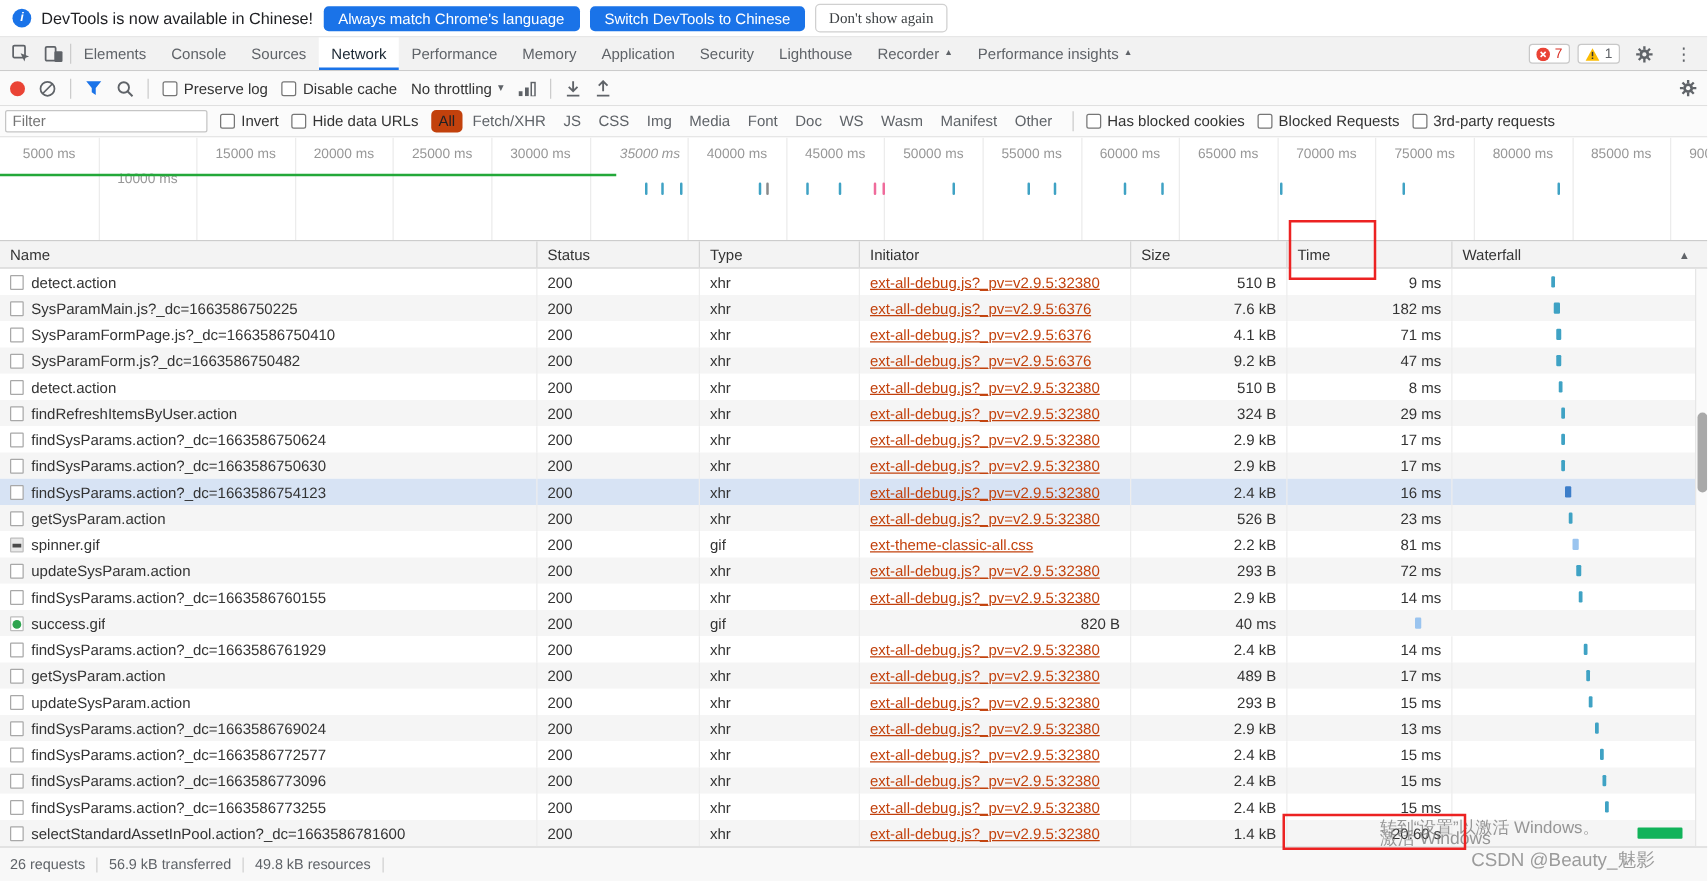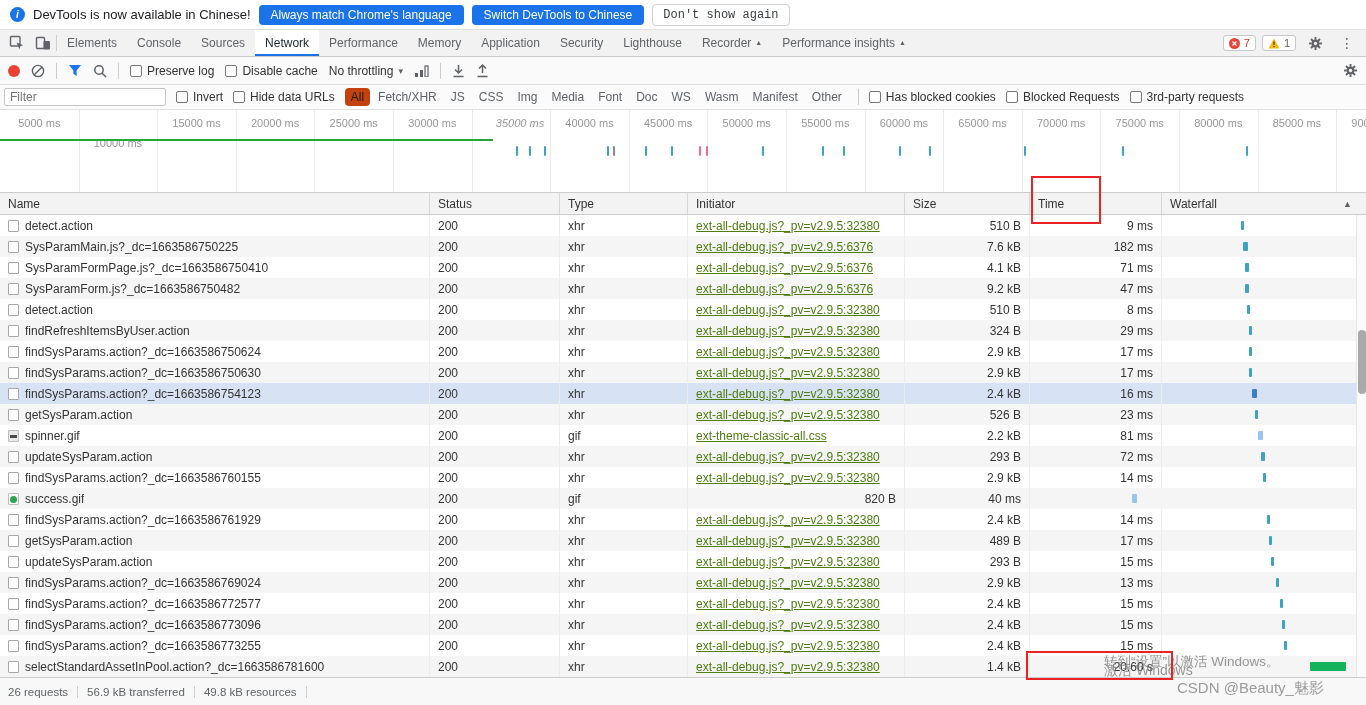--- a/index.html
+++ b/index.html
@@ -4,21 +4,21 @@
 <style>
   * { margin:0; padding:0; box-sizing:border-box; }
   html,body { width:1366px; height:705px; overflow:hidden; }
   body { font-family:"Liberation Sans","DejaVu Sans",sans-serif; font-size:12px; color:#333; background:#fff; position:relative; }
   .screen { position:absolute; inset:0; overflow:hidden; background:#fff; }
 
   
   .infobar { height:30px; display:flex; align-items:center; gap:8px; padding:0 10px; background:#fff; border-bottom:1px solid #e0e0e0; font-size:13px; color:#202124; }
   .info-icon { width:15px; height:15px; border-radius:50%; background:#1a73e8; color:#fff; font-size:10px; font-weight:bold; font-style:italic; display:flex; align-items:center; justify-content:center; flex:0 0 auto; }
   .btn-blue { background:#1a73e8; color:#fff; border:none; border-radius:4px; padding:3px 12px; font-size:12px; font-weight:normal; font-family:inherit; cursor:pointer; }
-  .btn-plain { background:#fff; color:#3c4043; border:1px solid #d0d0d0; border-radius:4px; padding:3px 10px; font-size:12px; font-family:Liberation Mono, monospace; cursor:pointer; }
+  .btn-plain { background:#fff; color:#3c4043; border:1px solid #d0d0d0; border-radius:4px; padding:3px 10px; font-size:12px; font-family:Liberation Serif, serif; cursor:pointer; }
 
   
   .tabbar { height:27px; background:#f2f2f2; border-bottom:1px solid #ccc; display:flex; align-items:stretch; padding-left:4px; }
   .tool-icon { width:26px; display:flex; align-items:center; justify-content:center; color:#5f6368; cursor:pointer; flex:0 0 auto; }
   .vdiv { width:1px; height:16px; background:#ccc; align-self:center; flex:0 0 auto; }
   .tabs { display:flex; align-items:stretch; }
   .tab { padding:0 10px; display:flex; align-items:center; gap:4px; color:#5f6368; white-space:nowrap; cursor:pointer; }
   .tab.selected { color:#1a2733; box-shadow:inset 0 -2px 0 #1a73e8; background:#fff; }
   .tab-flag { font-size:7px; color:#5f6368; transform:translateY(-1px); }
   .tab-right { margin-left:auto; display:flex; align-items:center; gap:6px; padding-right:6px; }
@@ -63,21 +63,21 @@
   .row.selected { background:#d7e3f4; }
   .cell { padding:0 8px; white-space:nowrap; overflow:hidden; text-overflow:ellipsis; height:100%; display:flex; align-items:center; border-right:1px solid #ededed; }
   .cell:last-child { border-right:none; }
   .name-cell { gap:6px; padding-left:8px; }
   .file-icon { width:11px; height:12px; border:1px solid #a8a8a8; border-radius:1px; background:#fff; flex:0 0 auto; position:relative; }
   .file-icon.icon-dash { background:#e9e9e9; border-color:#bdbdbd; }
   .file-icon.icon-dash::after { content:""; position:absolute; left:1px; right:1px; top:4px; height:3px; background:#4a4a4a; }
   .file-icon.icon-green { border-color:#bdbdbd; }
   .file-icon.icon-green::after { content:""; position:absolute; left:1px; top:2px; width:7px; height:7px; border-radius:50%; background:#2ea44f; }
   .name-text { overflow:hidden; text-overflow:ellipsis; }
-  .initiator-link { text-decoration:underline; color:#4d7c0f; cursor:pointer; overflow:hidden; text-overflow:ellipsis; }
+  .initiator-link { text-decoration:underline; color:#c2410c; cursor:pointer; overflow:hidden; text-overflow:ellipsis; }
   .right { justify-content:flex-end; }
   .wf-cell { position:relative; }
   .wf-bar { position:absolute; top:6px; height:9px; border-radius:1px; }
 
   
   .scrollbar { position:absolute; top:0; right:0; bottom:0; width:10px; background:#fafafa; border-left:1px solid #e6e6e6; cursor:pointer; }
   .scroll-thumb { position:absolute; top:115px; left:1px; width:8px; height:64px; background:#a9a9a9; border-radius:4px; cursor:grab; }
 
   
   .statusbar { height:28px; border-top:1px solid #ccc; background:#f8f8f8; display:flex; align-items:center; padding:0 8px; color:#5f6368; font-size:11.5px; }

